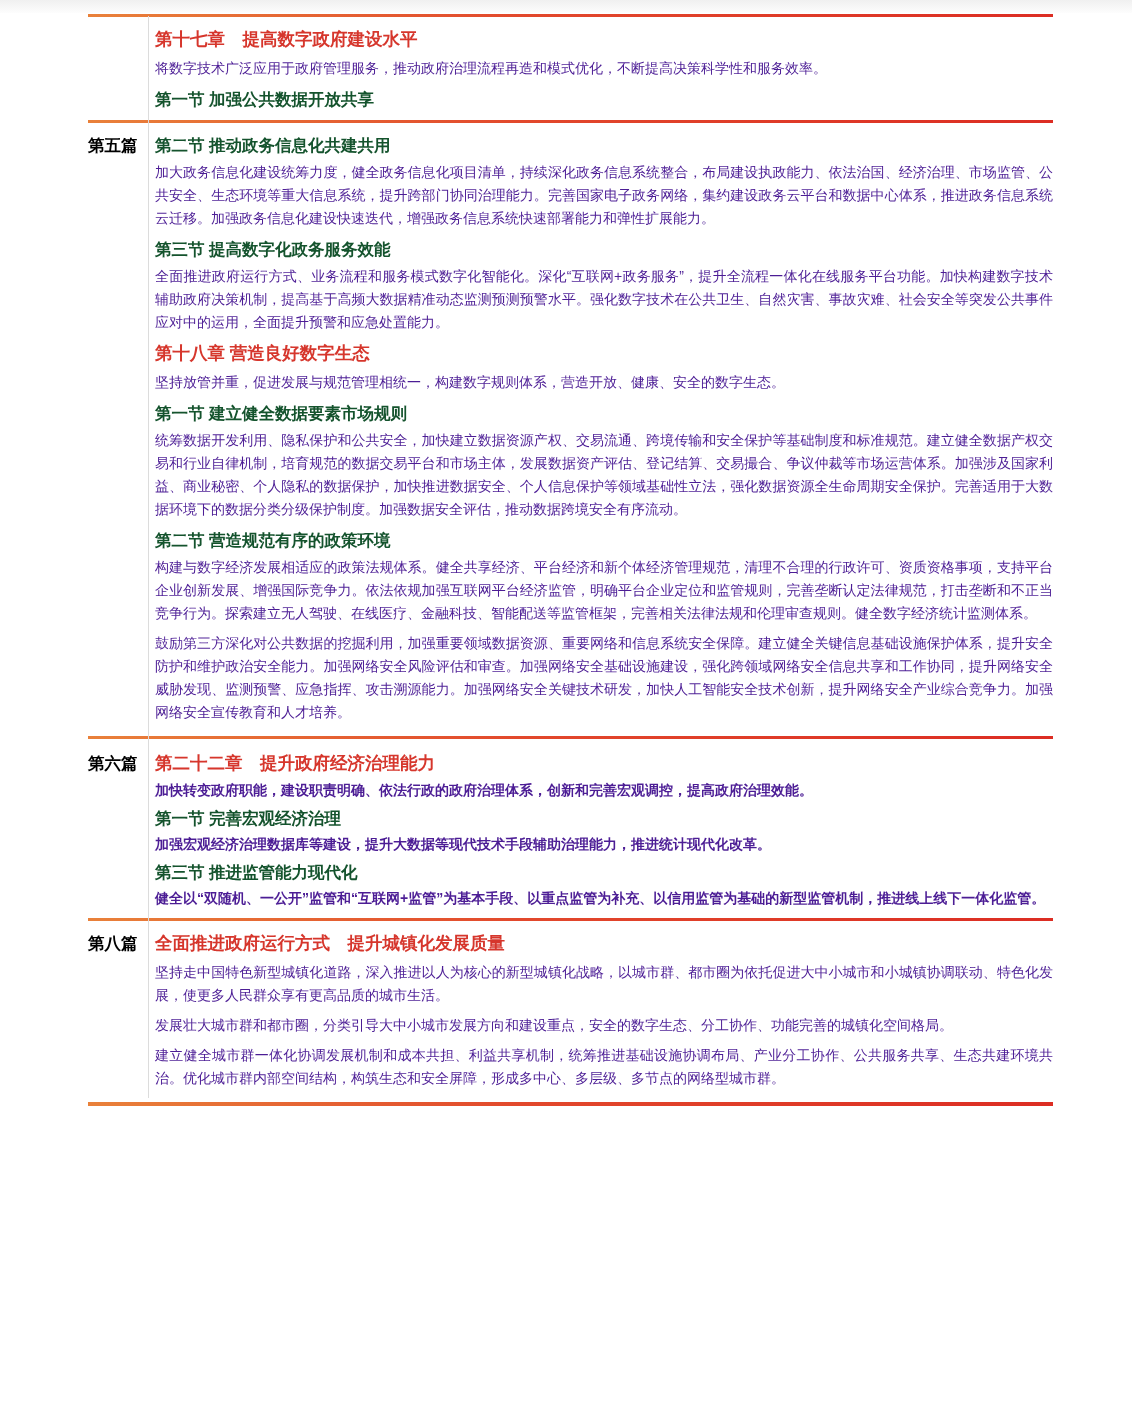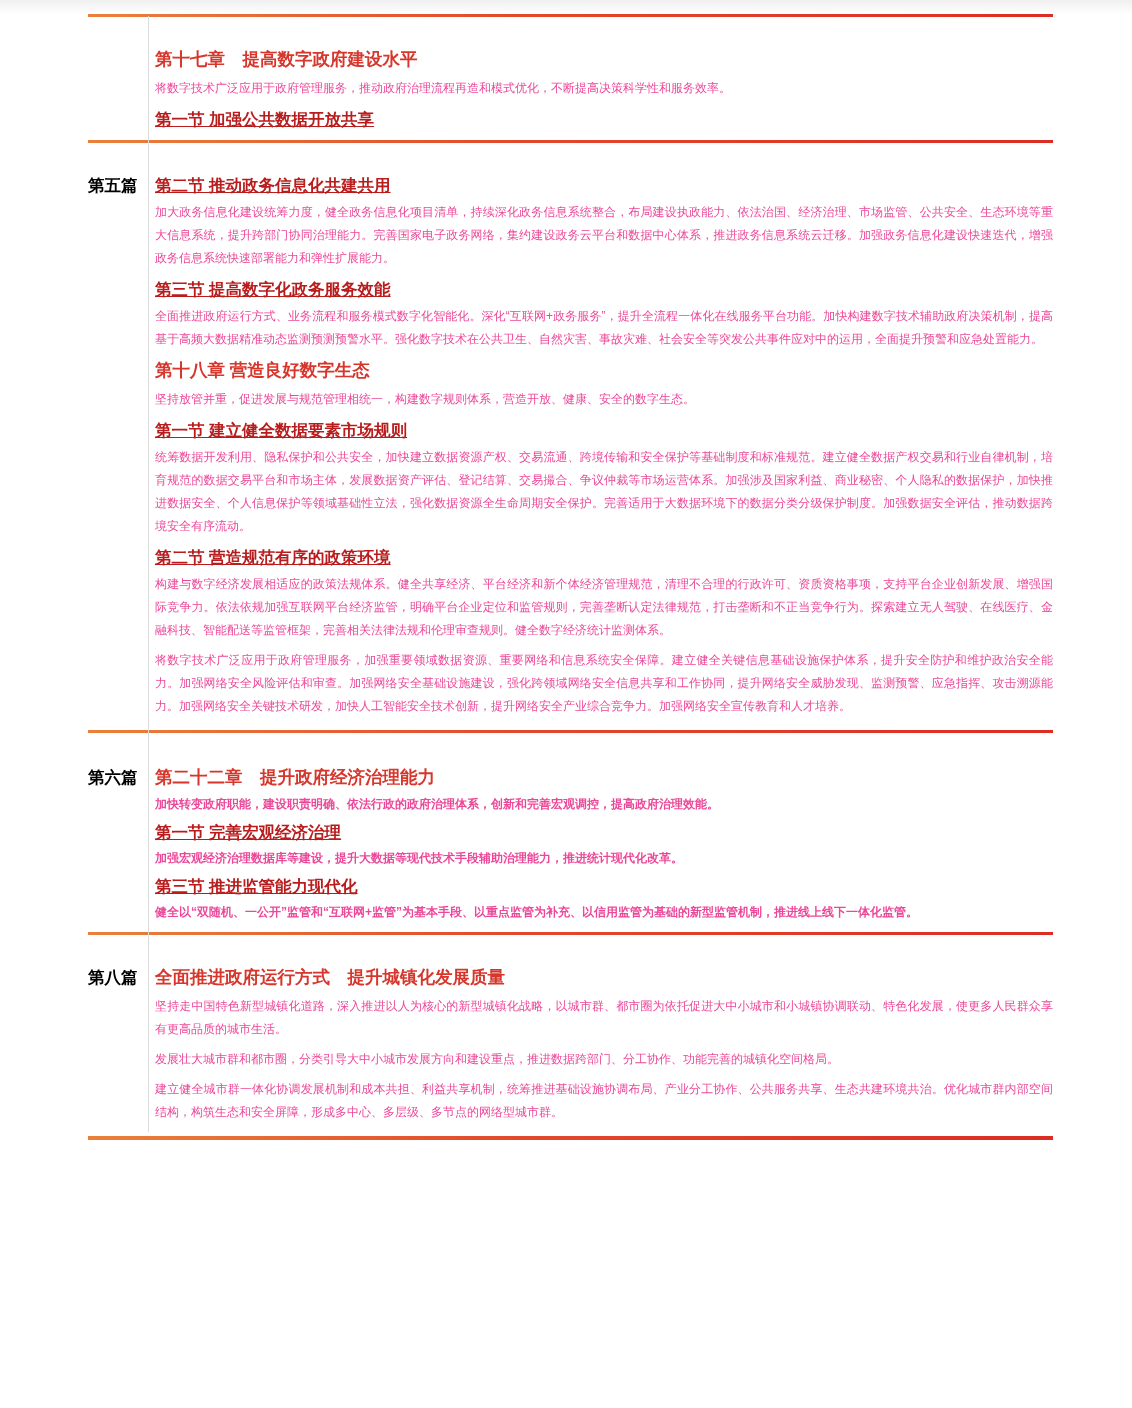--- a/index.html
+++ b/index.html
@@ -32,21 +32,20 @@
     left: 148px;
     top: 16px;
     bottom: 8px;
     width: 1px;
     background: #dcdcdc;
   }
   .row {
     display: flex;
     align-items: flex-start;
     padding: 11px 79px 5px 88px;
-    margin-top: 20px;
   }
   .label-cell {
     width: 60px;
     flex-shrink: 0;
   }
   .part-label {
     color: #000000;
     font-weight: bold;
     font-size: 16.5px;
     line-height: 23px;
@@ -58,30 +57,29 @@
     padding-left: 7px;
   }
   .chapter {
     color: #d6362c;
     font-size: 17.5px;
     line-height: 23px;
     font-weight: bold;
     margin: 8px 0 6px;
   }
   .sect {
-    color: #b91c1c;
+    color: #14532d;
     font-size: 16.5px;
     line-height: 23px;
     font-weight: bold;
     margin: 8px 0 4px;
-    text-decoration: underline;
   }
   .para {
-    color: #ec4899;
-    font-size: 12px;
+    color: #4c1d95;
+    font-size: 14px;
     line-height: 23px;
     margin: 0 0 7px;
     text-align: justify;
   }
   .content > :first-child { margin-top: 0; }
   
   .row.tight { padding-top: 13px; padding-bottom: 3px; justify-content: space-between; }
   .row.tight .chapter { margin-bottom: 4px; }
   .row.tight .sect { margin: 3px 0 3px; }
   .row.tight .para { margin-bottom: 5px; font-weight: bold; }
@@ -116,21 +114,21 @@
       <h3 class="sect">第二节 推动政务信息化共建共用</h3>
       <p class="para">加大政务信息化建设统筹力度，健全政务信息化项目清单，持续深化政务信息系统整合，布局建设执政能力、依法治国、经济治理、市场监管、公共安全、生态环境等重大信息系统，提升跨部门协同治理能力。完善国家电子政务网络，集约建设政务云平台和数据中心体系，推进政务信息系统云迁移。加强政务信息化建设快速迭代，增强政务信息系统快速部署能力和弹性扩展能力。</p>
       <h3 class="sect">第三节 提高数字化政务服务效能</h3>
       <p class="para">全面推进政府运行方式、业务流程和服务模式数字化智能化。深化“互联网+政务服务”，提升全流程一体化在线服务平台功能。加快构建数字技术辅助政府决策机制，提高基于高频大数据精准动态监测预测预警水平。强化数字技术在公共卫生、自然灾害、事故灾难、社会安全等突发公共事件应对中的运用，全面提升预警和应急处置能力。</p>
       <h2 class="chapter">第十八章 营造良好数字生态</h2>
       <p class="para">坚持放管并重，促进发展与规范管理相统一，构建数字规则体系，营造开放、健康、安全的数字生态。</p>
       <h3 class="sect">第一节 建立健全数据要素市场规则</h3>
       <p class="para">统筹数据开发利用、隐私保护和公共安全，加快建立数据资源产权、交易流通、跨境传输和安全保护等基础制度和标准规范。建立健全数据产权交易和行业自律机制，培育规范的数据交易平台和市场主体，发展数据资产评估、登记结算、交易撮合、争议仲裁等市场运营体系。加强涉及国家利益、商业秘密、个人隐私的数据保护，加快推进数据安全、个人信息保护等领域基础性立法，强化数据资源全生命周期安全保护。完善适用于大数据环境下的数据分类分级保护制度。加强数据安全评估，推动数据跨境安全有序流动。</p>
       <h3 class="sect">第二节 营造规范有序的政策环境</h3>
       <p class="para">构建与数字经济发展相适应的政策法规体系。健全共享经济、平台经济和新个体经济管理规范，清理不合理的行政许可、资质资格事项，支持平台企业创新发展、增强国际竞争力。依法依规加强互联网平台经济监管，明确平台企业定位和监管规则，完善垄断认定法律规范，打击垄断和不正当竞争行为。探索建立无人驾驶、在线医疗、金融科技、智能配送等监管框架，完善相关法律法规和伦理审查规则。健全数字经济统计监测体系。</p>
-      <p class="para">将数字技术广泛应用于政府管理服务，加强重要领域数据资源、重要网络和信息系统安全保障。建立健全关键信息基础设施保护体系，提升安全防护和维护政治安全能力。加强网络安全风险评估和审查。加强网络安全基础设施建设，强化跨领域网络安全信息共享和工作协同，提升网络安全威胁发现、监测预警、应急指挥、攻击溯源能力。加强网络安全关键技术研发，加快人工智能安全技术创新，提升网络安全产业综合竞争力。加强网络安全宣传教育和人才培养。</p>
+      <p class="para">鼓励第三方深化对公共数据的挖掘利用，加强重要领域数据资源、重要网络和信息系统安全保障。建立健全关键信息基础设施保护体系，提升安全防护和维护政治安全能力。加强网络安全风险评估和审查。加强网络安全基础设施建设，强化跨领域网络安全信息共享和工作协同，提升网络安全威胁发现、监测预警、应急指挥、攻击溯源能力。加强网络安全关键技术研发，加快人工智能安全技术创新，提升网络安全产业综合竞争力。加强网络安全宣传教育和人才培养。</p>
     </div>
   </section>
 
   <div class="rule"></div>
 
   <section class="row tight">
     <div class="label-cell">
       <span class="part-label">第六篇</span>
     </div>
     <div class="content">
@@ -145,19 +143,19 @@
 
   <div class="rule"></div>
 
   <section class="row">
     <div class="label-cell">
       <span class="part-label">第八篇</span>
     </div>
     <div class="content">
       <h2 class="chapter">全面推进政府运行方式　提升城镇化发展质量</h2>
       <p class="para">坚持走中国特色新型城镇化道路，深入推进以人为核心的新型城镇化战略，以城市群、都市圈为依托促进大中小城市和小城镇协调联动、特色化发展，使更多人民群众享有更高品质的城市生活。</p>
-      <p class="para">发展壮大城市群和都市圈，分类引导大中小城市发展方向和建设重点，推进数据跨部门、分工协作、功能完善的城镇化空间格局。</p>
+      <p class="para">发展壮大城市群和都市圈，分类引导大中小城市发展方向和建设重点，安全的数字生态、分工协作、功能完善的城镇化空间格局。</p>
       <p class="para">建立健全城市群一体化协调发展机制和成本共担、利益共享机制，统筹推进基础设施协调布局、产业分工协作、公共服务共享、生态共建环境共治。优化城市群内部空间结构，构筑生态和安全屏障，形成多中心、多层级、多节点的网络型城市群。</p>
     </div>
   </section>
 
   <div class="rule bottom"></div>
 </div>
 
 </body></html>

